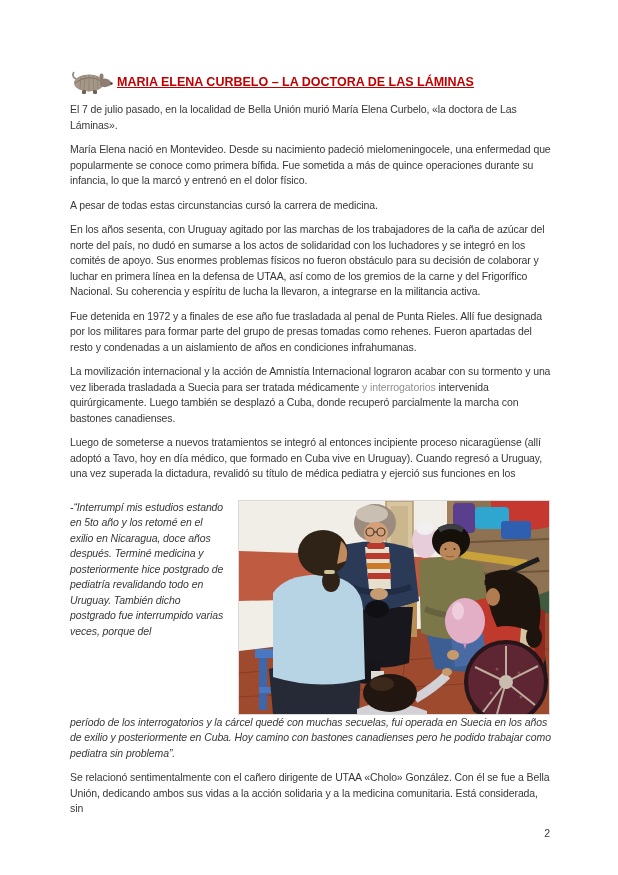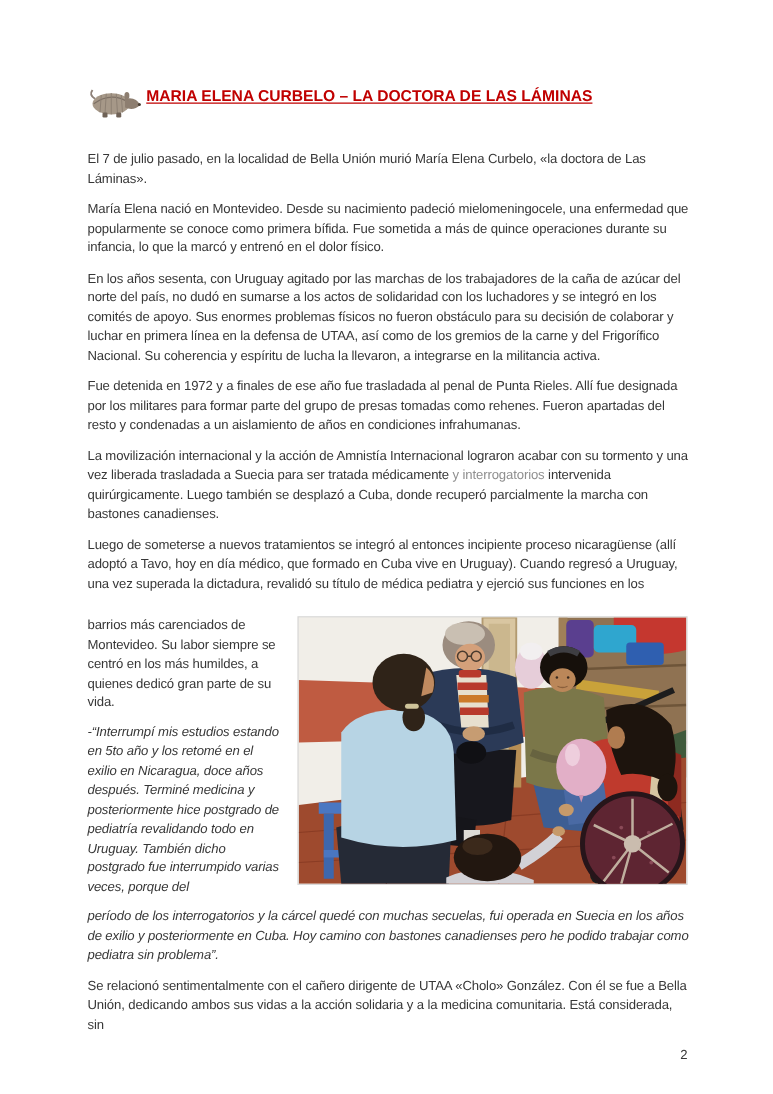--- a/index.html
+++ b/index.html
@@ -10,21 +10,21 @@
     box-sizing:border-box;
     padding:70px 66px 0 70px;
     font-family:"Liberation Sans", sans-serif;
     font-size:10.5px;
     line-height:15.5px;
     letter-spacing:-0.1px;
     color:#373737;
     overflow:hidden;
   }
   p { margin:0 0 9px 0; }
-  .title-row { display:flex; gap:3px; margin-bottom:25px; }
+  .title-row { display:flex; align-items:center; gap:3px; margin-bottom:7px; }
   .title-row svg { flex:0 0 auto; display:block; }
   .doc-title {
     color:#c00000;
     font-weight:bold;
     font-size:12.5px;
     letter-spacing:0;
     text-decoration:underline;
     white-space:nowrap;
   }
   .muted { color:#8f8f8f; }
@@ -59,30 +59,30 @@
       <circle cx="41.5" cy="13.5" r="1.2" fill="#4a3f35"></circle>
       <ellipse cx="31.5" cy="6.5" rx="2" ry="3" fill="#8d7e70"></ellipse>
       <rect x="12" y="20" width="4" height="4" rx="1" fill="#6f6257"></rect>
       <rect x="23" y="20" width="4" height="4" rx="1" fill="#6f6257"></rect>
     </svg>
     <span class="doc-title">MARIA ELENA CURBELO – LA DOCTORA DE LAS LÁMINAS</span>
   </div>
 
   <p>El 7 de julio pasado, en la localidad de Bella Unión murió María Elena Curbelo, «la doctora de Las Láminas».</p>
   <p>María Elena nació en Montevideo. Desde su nacimiento padeció mielomeningocele, una enfermedad que popularmente se conoce como primera bífida. Fue sometida a más de quince operaciones durante su infancia, lo que la marcó y entrenó en el dolor físico.</p>
+  <p>A pesar de todas estas circunstancias cursó la carrera de medicina.</p>
   <p>En los años sesenta, con Uruguay agitado por las marchas de los trabajadores de la caña de azúcar del norte del país, no dudó en sumarse a los actos de solidaridad con los luchadores y se integró en los comités de apoyo. Sus enormes problemas físicos no fueron obstáculo para su decisión de colaborar y luchar en primera línea en la defensa de UTAA, así como de los gremios de la carne y del Frigorífico Nacional. Su coherencia y espíritu de lucha la llevaron, a integrarse en la militancia activa.</p>
   <p>Fue detenida en 1972 y a finales de ese año fue trasladada al penal de Punta Rieles. Allí fue designada por los militares para formar parte del grupo de presas tomadas como rehenes. Fueron apartadas del resto y condenadas a un aislamiento de años en condiciones infrahumanas.</p>
 
   <p><span>La movilización internacional y la acción de Amnistía Internacional lograron acabar con su tormento y una vez liberada trasladada a Suecia para ser tratada médicamente </span><span class="muted">y interrogatorios</span><span> intervenida quirúrgicamente. Luego también se desplazó a Cuba, donde recuperó parcialmente la marcha con bastones canadienses.</span></p>
 
   <p class="tight">Luego de someterse a nuevos tratamientos se integró al entonces incipiente proceso nicaragüense (allí adoptó a Tavo, hoy en día médico, que formado en Cuba vive en Uruguay). Cuando regresó a Uruguay, una vez superada la dictadura, revalidó su título de médica pediatra y ejerció sus funciones en los</p>
 
   <div class="wrap-row">
     <div class="left-col">
-      <p>barrios más carenciados de Montevideo. Su labor siempre se centró en los más humildes, a quienes dedicó gran parte de su vida.</p>
       <p class="italic">-“Interrumpí mis estudios estando en 5to año y los retomé en el exilio en Nicaragua, doce años después. Terminé medicina y posteriormente hice postgrado de pediatría revalidando todo en Uruguay. También dicho postgrado fue interrumpido varias veces, porque del</p>
     </div>
 
     <div class="photo">
       <svg viewBox="0 0 310 213" preserveAspectRatio="none" aria-hidden="true">
 
         <rect x="0" y="0" width="310" height="213" fill="#f1eee8"></rect>
         <path d="M0,50 L240,58 L240,94 L0,100 Z" fill="#bf5b41"></path>
 
         <rect x="147" y="0" width="27" height="132" fill="#d9c6a1" stroke="#b29a70" stroke-width="1.5"></rect>

